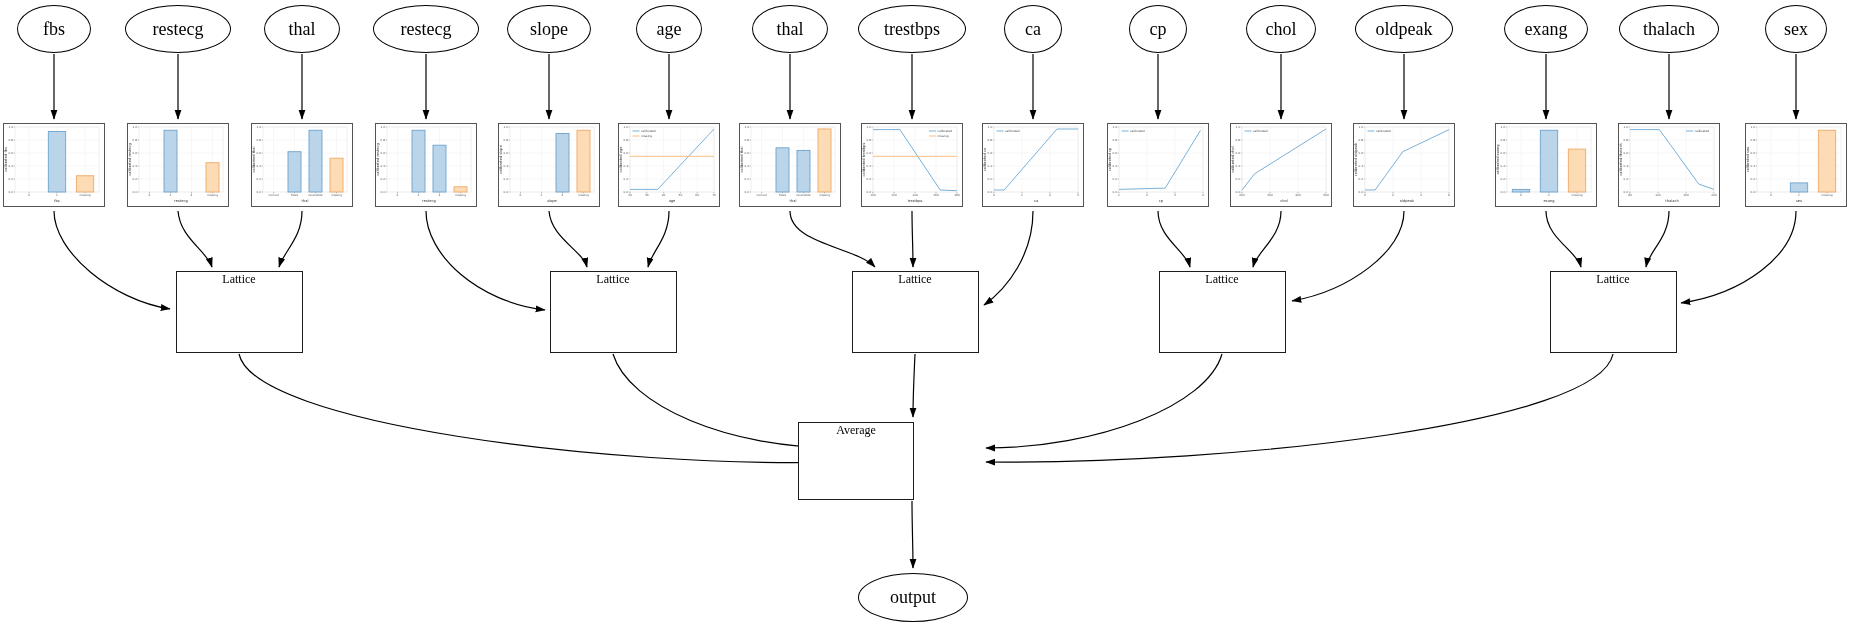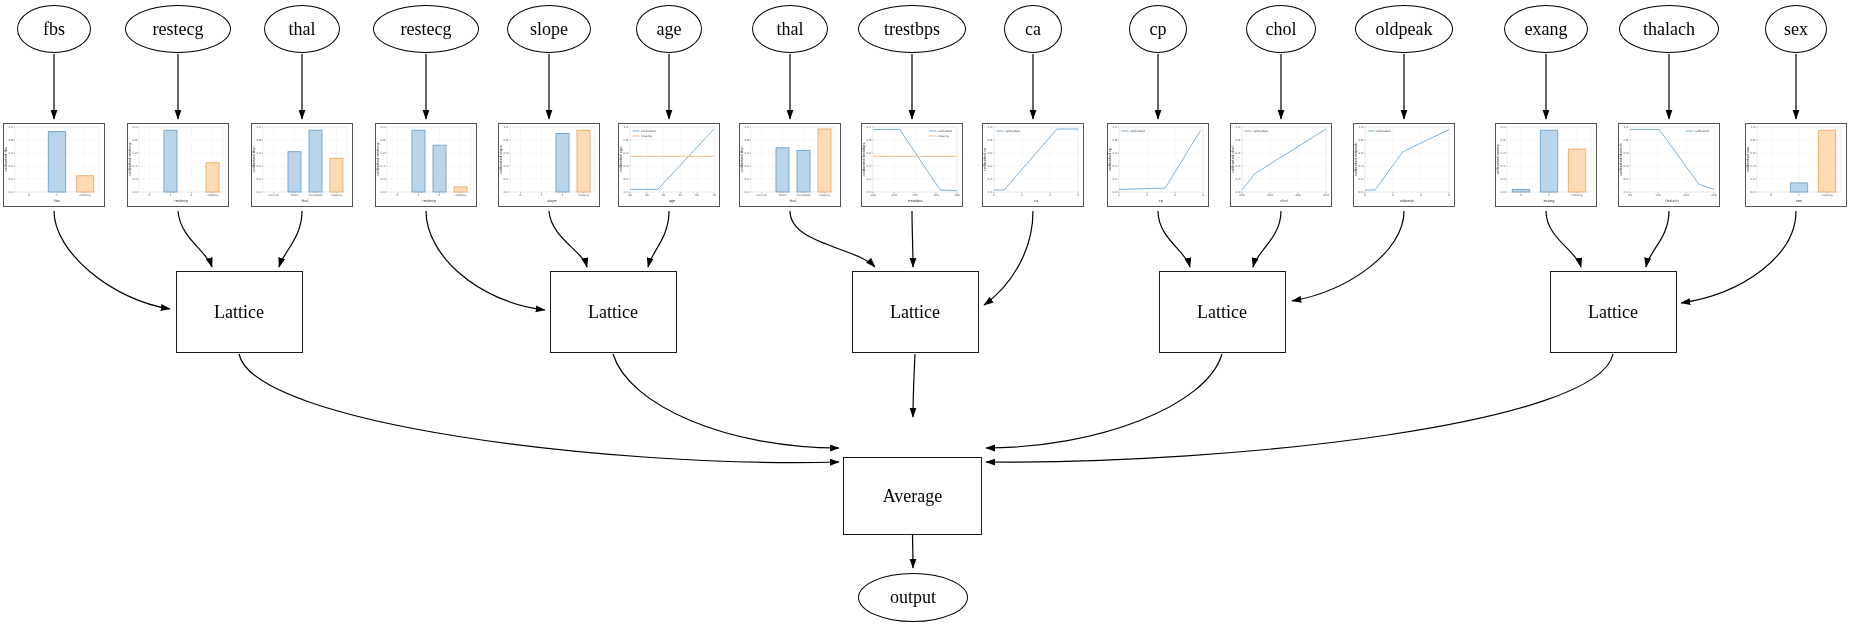--- a/index.html
+++ b/index.html
@@ -2,21 +2,21 @@
 <html><head>
 <meta charset="utf-8">
 <style>
   html,body{margin:0;padding:0;background:#ffffff;}
   #canvas{position:relative;width:1849px;height:627px;background:#ffffff;overflow:hidden;
           font-family:"Liberation Serif","DejaVu Serif",serif;border-radius:32px;}
   #edge-layer{position:absolute;left:0;top:0;width:1849px;height:627px;}
   .node-ellipse{position:absolute;border:1.4px solid #000;border-radius:50%;background:#fff;
     display:flex;align-items:center;justify-content:center;font-size:18px;color:#000;box-sizing:border-box;}
   .node-box{position:absolute;border:1.4px solid #1c1c1c;background:#fff;
-    display:flex;align-items:center;justify-content:center;font-size:18px;color:#000;box-sizing:border-box;}
+    display:flex;justify-content:center;font-size:12px;color:#000;box-sizing:border-box;}
   .chart-node{position:absolute;border:1.6px solid #545454;background:#fff;box-sizing:border-box;}
   .chart-node svg{display:block;}
   text{font-family:"DejaVu Sans","Liberation Sans",sans-serif;}
 </style>
 </head>
 <body>
 
 <div id="canvas">
   <svg id="edge-layer">
     <defs>
@@ -719,20 +719,20 @@
       </div>
       <div class="node-box" style="left: 851.5px; top: 271px; width: 127px; height: 82px;">
         <span>Lattice</span>
       </div>
       <div class="node-box" style="left: 1158.5px; top: 271px; width: 127px; height: 82px;">
         <span>Lattice</span>
       </div>
       <div class="node-box" style="left: 1549.5px; top: 271px; width: 127px; height: 82px;">
         <span>Lattice</span>
       </div>
-      <div class="node-box" style="left: 843px; top: 422px; width: 139px; height: 78px; margin-top: 35px;">
+      <div class="node-box" style="left: 798px; top: 422px; width: 116px; height: 78px;">
         <span>Average</span>
       </div>
       <div class="node-ellipse" style="left: 858px; top: 573px; width: 110px; height: 49px;">
         <span>output</span>
       </div>
     </div>
 </div>
 
 </body></html>

